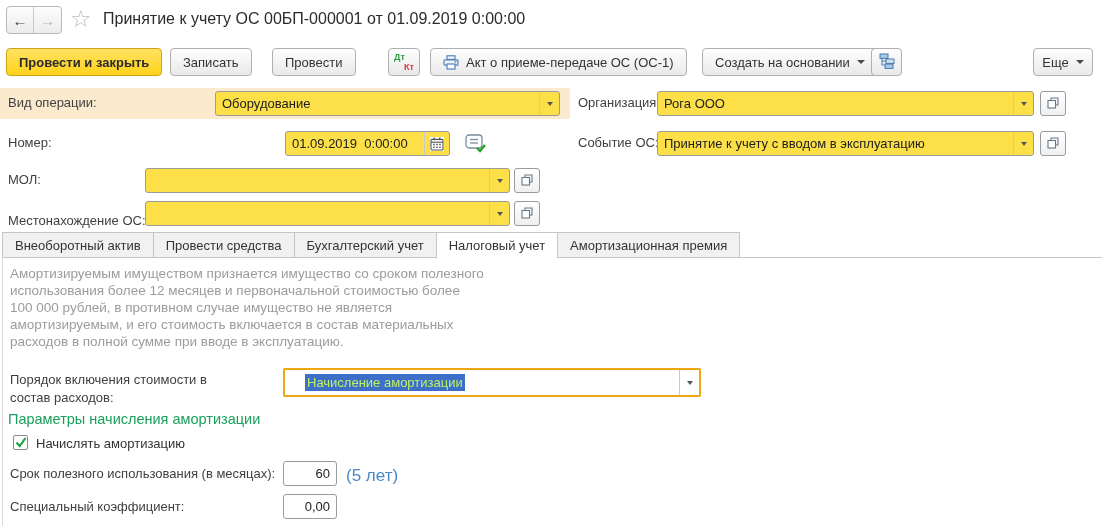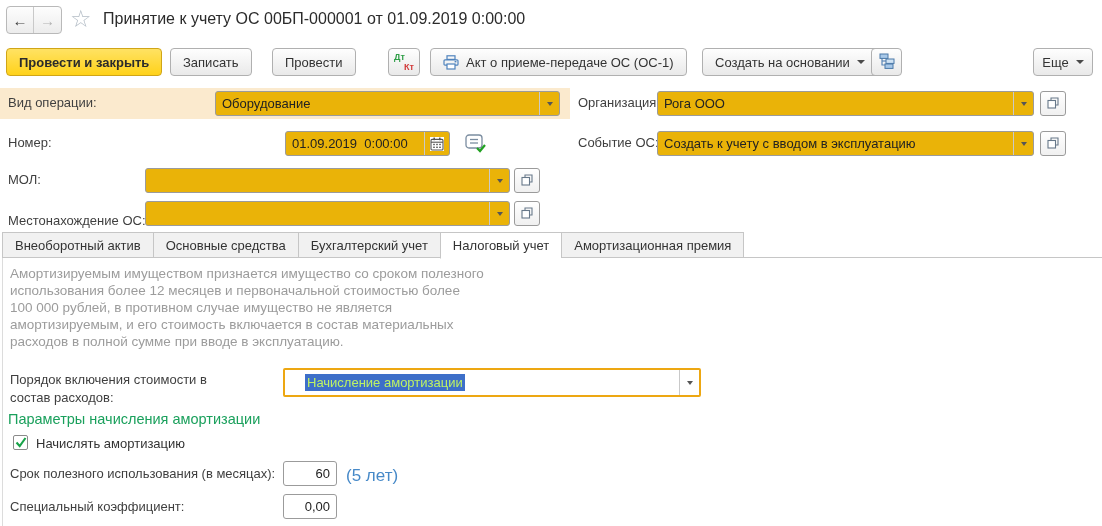--- a/index.html
+++ b/index.html
@@ -30,21 +30,21 @@
   .caret { display:inline-block; width:0; height:0; border-left:4px solid transparent;
     border-right:4px solid transparent; border-top:4px solid #4a4a4a; margin-left:7px; }
   .dtkt { position:relative; width:32px; padding:0; }
   .dtkt .dt { position:absolute; left:5px; top:3px; font-size:9px; font-weight:bold; color:#2e9e46; }
   .dtkt .kt { position:absolute; right:5px; bottom:3px; font-size:9px; font-weight:bold; color:#d23b3b; }
   .icon-gap { margin-right:7px; display:inline-flex; }
 
   
   .cream { position:absolute; left:0; top:88px; width:570px; height:31px; background:#fbeace; }
   .flabel { position:absolute; font-size:13px; color:#3f3f3f; white-space:nowrap; }
-  .field { position:absolute; height:25px; background:#eab308; border:1px solid #9b9b9b;
+  .field { position:absolute; height:25px; background:#fde047; border:1px solid #9b9b9b;
     border-radius:3px; display:flex; align-items:center; font-size:13px; color:#222; }
   .field .val { flex:1; padding:0 6px; white-space:pre; overflow:hidden; }
   .field .val.right { text-align:right; }
   .combo-arrow { width:20px; align-self:stretch; border-left:1px solid #c9c9c9;
     display:flex; align-items:center; justify-content:center; cursor:pointer; }
   .combo-arrow::after { content:""; width:0; height:0; border-left:3.5px solid transparent;
     border-right:3.5px solid transparent; border-top:4px solid #555; }
   .sq-btn { position:absolute; width:26px; height:25px; background:linear-gradient(#fff,#f0f0f0);
     border:1px solid #9b9b9b; border-radius:3px; display:flex; align-items:center;
     justify-content:center; cursor:pointer; }
@@ -187,21 +187,21 @@
         <rect x="2" y="2" width="16" height="13" rx="3" fill="#fff" stroke="#7b8da0" stroke-width="1.3"></rect>
         <line x1="6" y1="6.5" x2="14" y2="6.5" stroke="#7b8da0" stroke-width="1.3"></line>
         <line x1="6" y1="10" x2="14" y2="10" stroke="#7b8da0" stroke-width="1.3"></line>
         <path d="M13 15 l3 3 l5 -6" fill="none" stroke="#21a121" stroke-width="2.2"></path>
       </svg>
     </span>
   </div>
 
   <div class="flabel" style="left:578px; top:135px;">Событие ОС:</div>
   <div class="field" style="left:657px; top:131px; width:377px;">
-    <span class="val">Создать к учету с вводом в эксплуатацию</span>
+    <span class="val">Принятие к учету с вводом в эксплуатацию</span>
     <span class="combo-arrow"></span>
   </div>
   <div class="sq-btn" style="left:1040px; top:131px;">
     <span>
       <svg width="12" height="12" viewBox="0 0 12 12">
         <rect x="1" y="3.5" width="7.5" height="7.5" fill="#fff" stroke="#68798a" stroke-width="1.1"></rect>
         <path d="M4 3.5 V1 H11 V8 H8.5" fill="none" stroke="#68798a" stroke-width="1.1"></path>
       </svg>
     </span>
   </div>
@@ -229,21 +229,21 @@
     <span>
       <svg width="12" height="12" viewBox="0 0 12 12">
         <rect x="1" y="3.5" width="7.5" height="7.5" fill="#fff" stroke="#68798a" stroke-width="1.1"></rect>
         <path d="M4 3.5 V1 H11 V8 H8.5" fill="none" stroke="#68798a" stroke-width="1.1"></path>
       </svg>
     </span>
   </div>
 
   <div class="tabs">
     <div class="tab">Внеоборотный актив</div>
-    <div class="tab">Основные средства</div>
+    <div class="tab">Провести средства</div>
     <div class="tab">Бухгалтерский учет</div>
     <div class="tab active">Налоговый учет</div>
     <div class="tab">Амортизационная премия</div>
   </div>
   <div class="panel"></div>
 
   <div class="info-text">Амортизируемым имуществом признается имущество со сроком полезного использования более 12 месяцев и первоначальной стоимостью более 100 000 рублей, в противном случае имущество не является амортизируемым, и его стоимость включается в состав материальных расходов в полной сумме при вводе в эксплуатацию.</div>
 
   <div class="cost-label">Порядок включения стоимости в состав расходов:</div>
   <div class="combo-focus">

